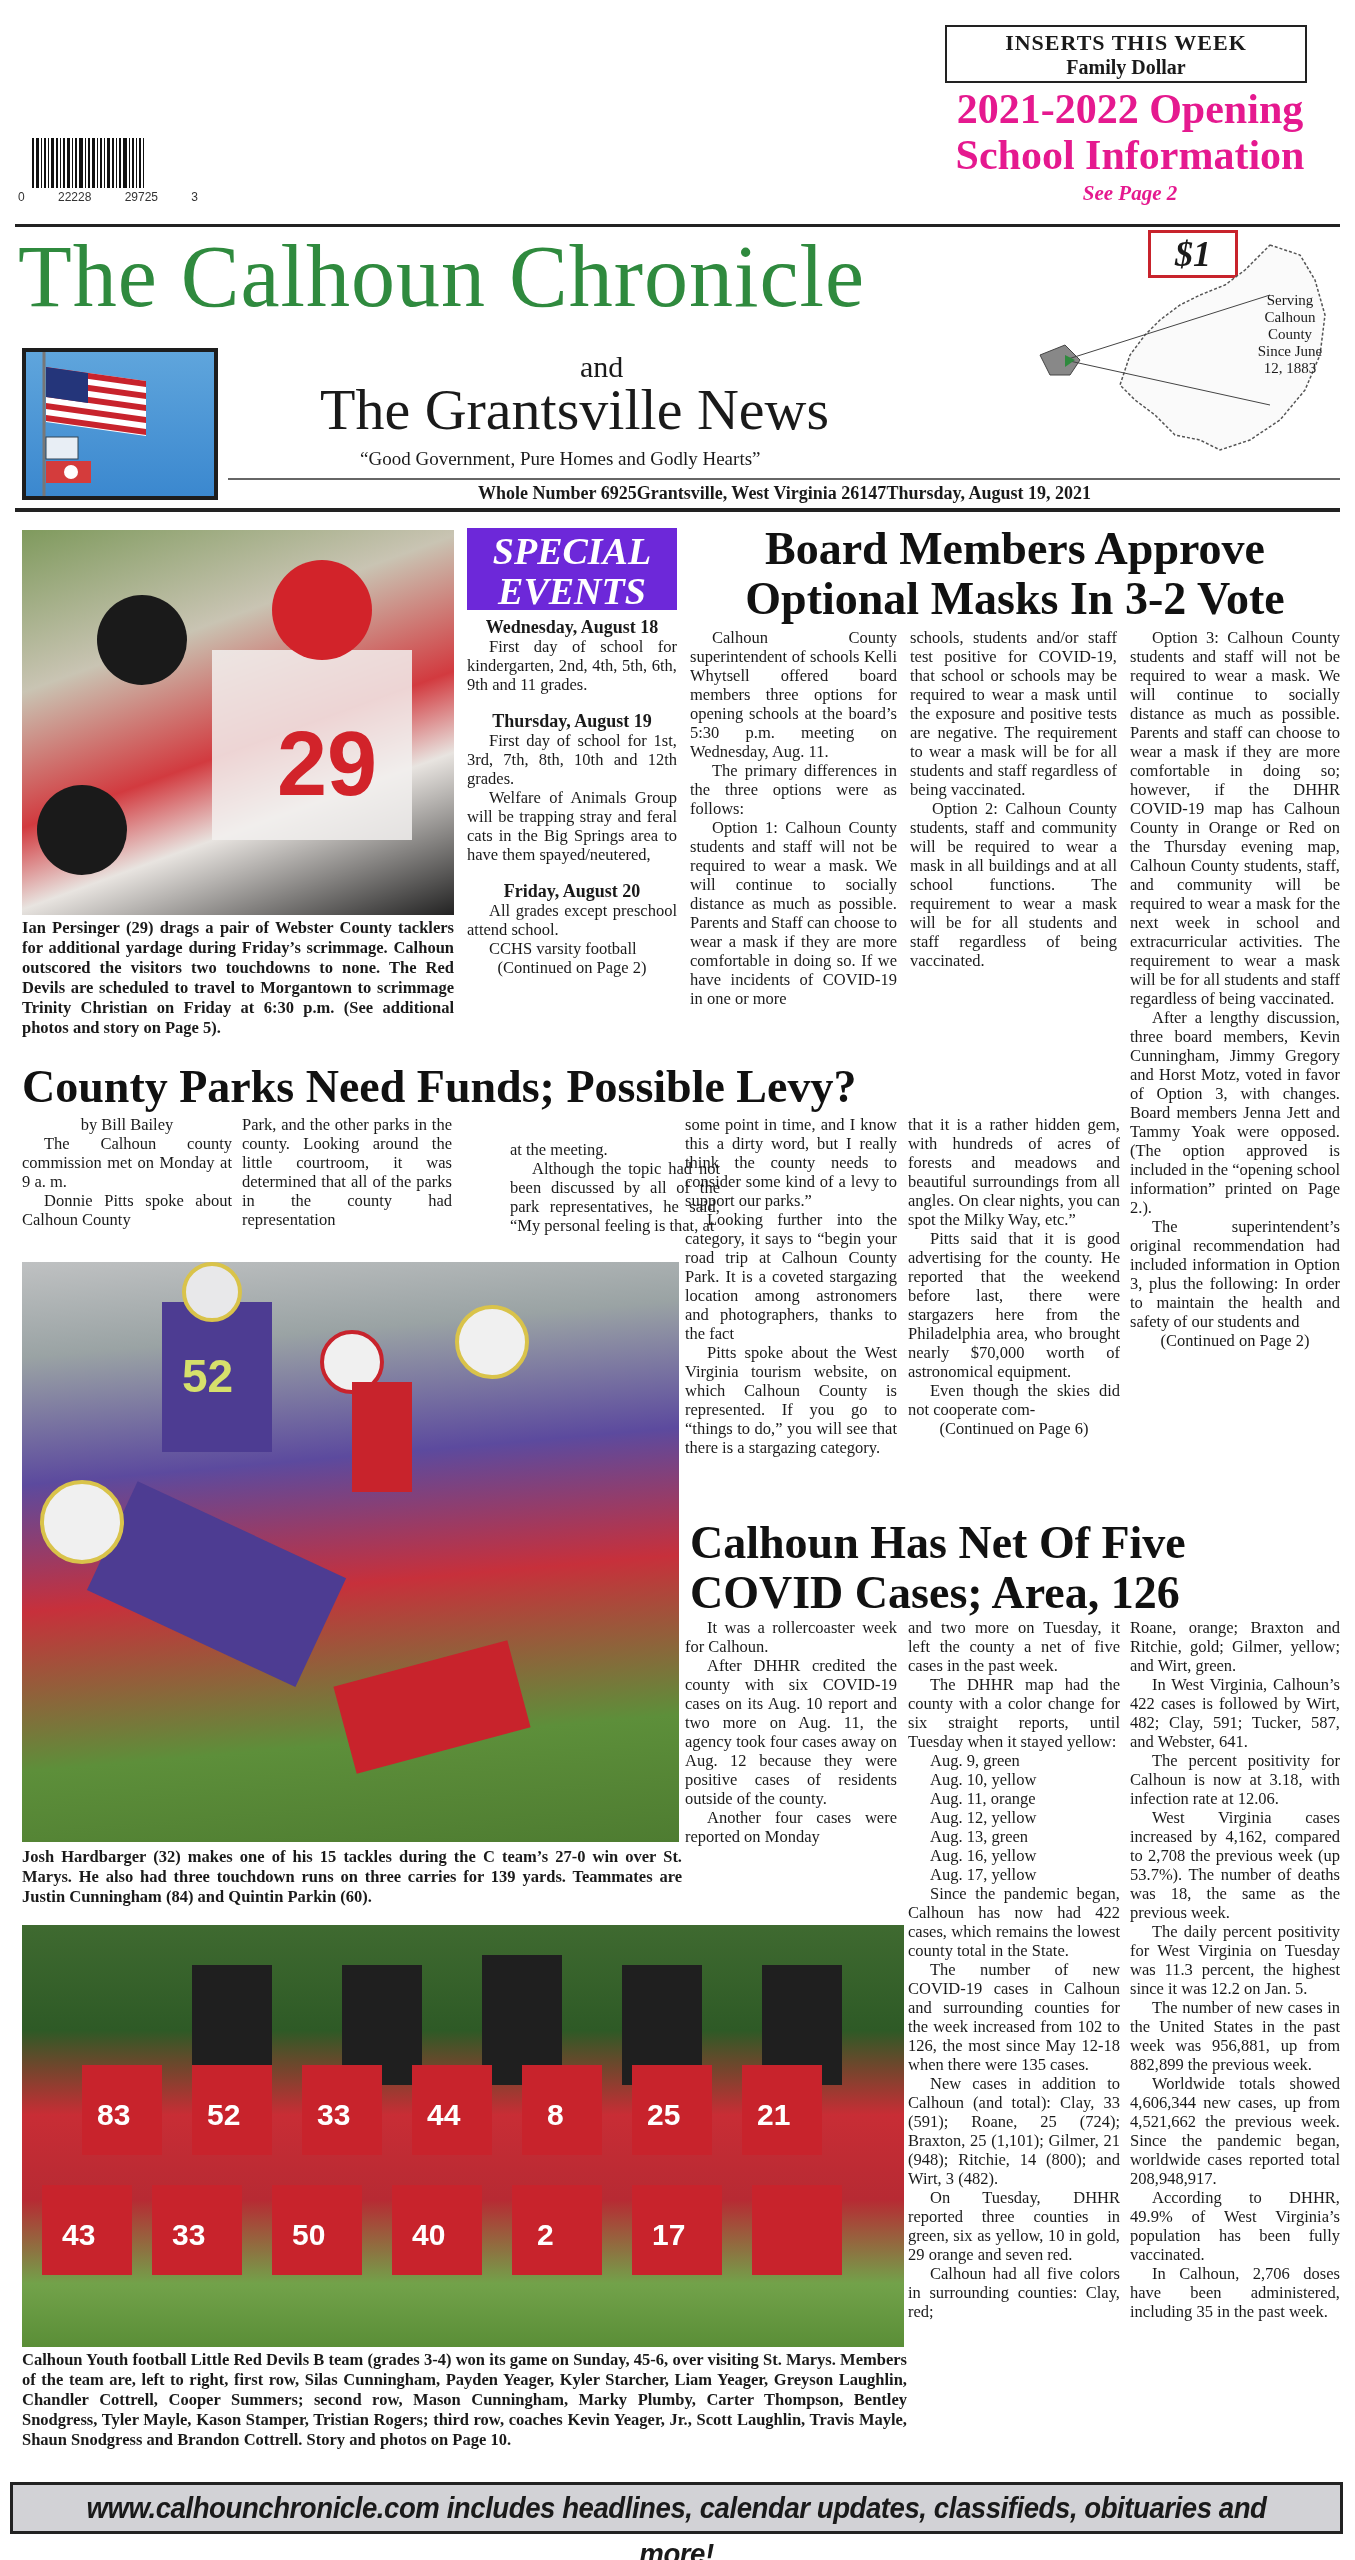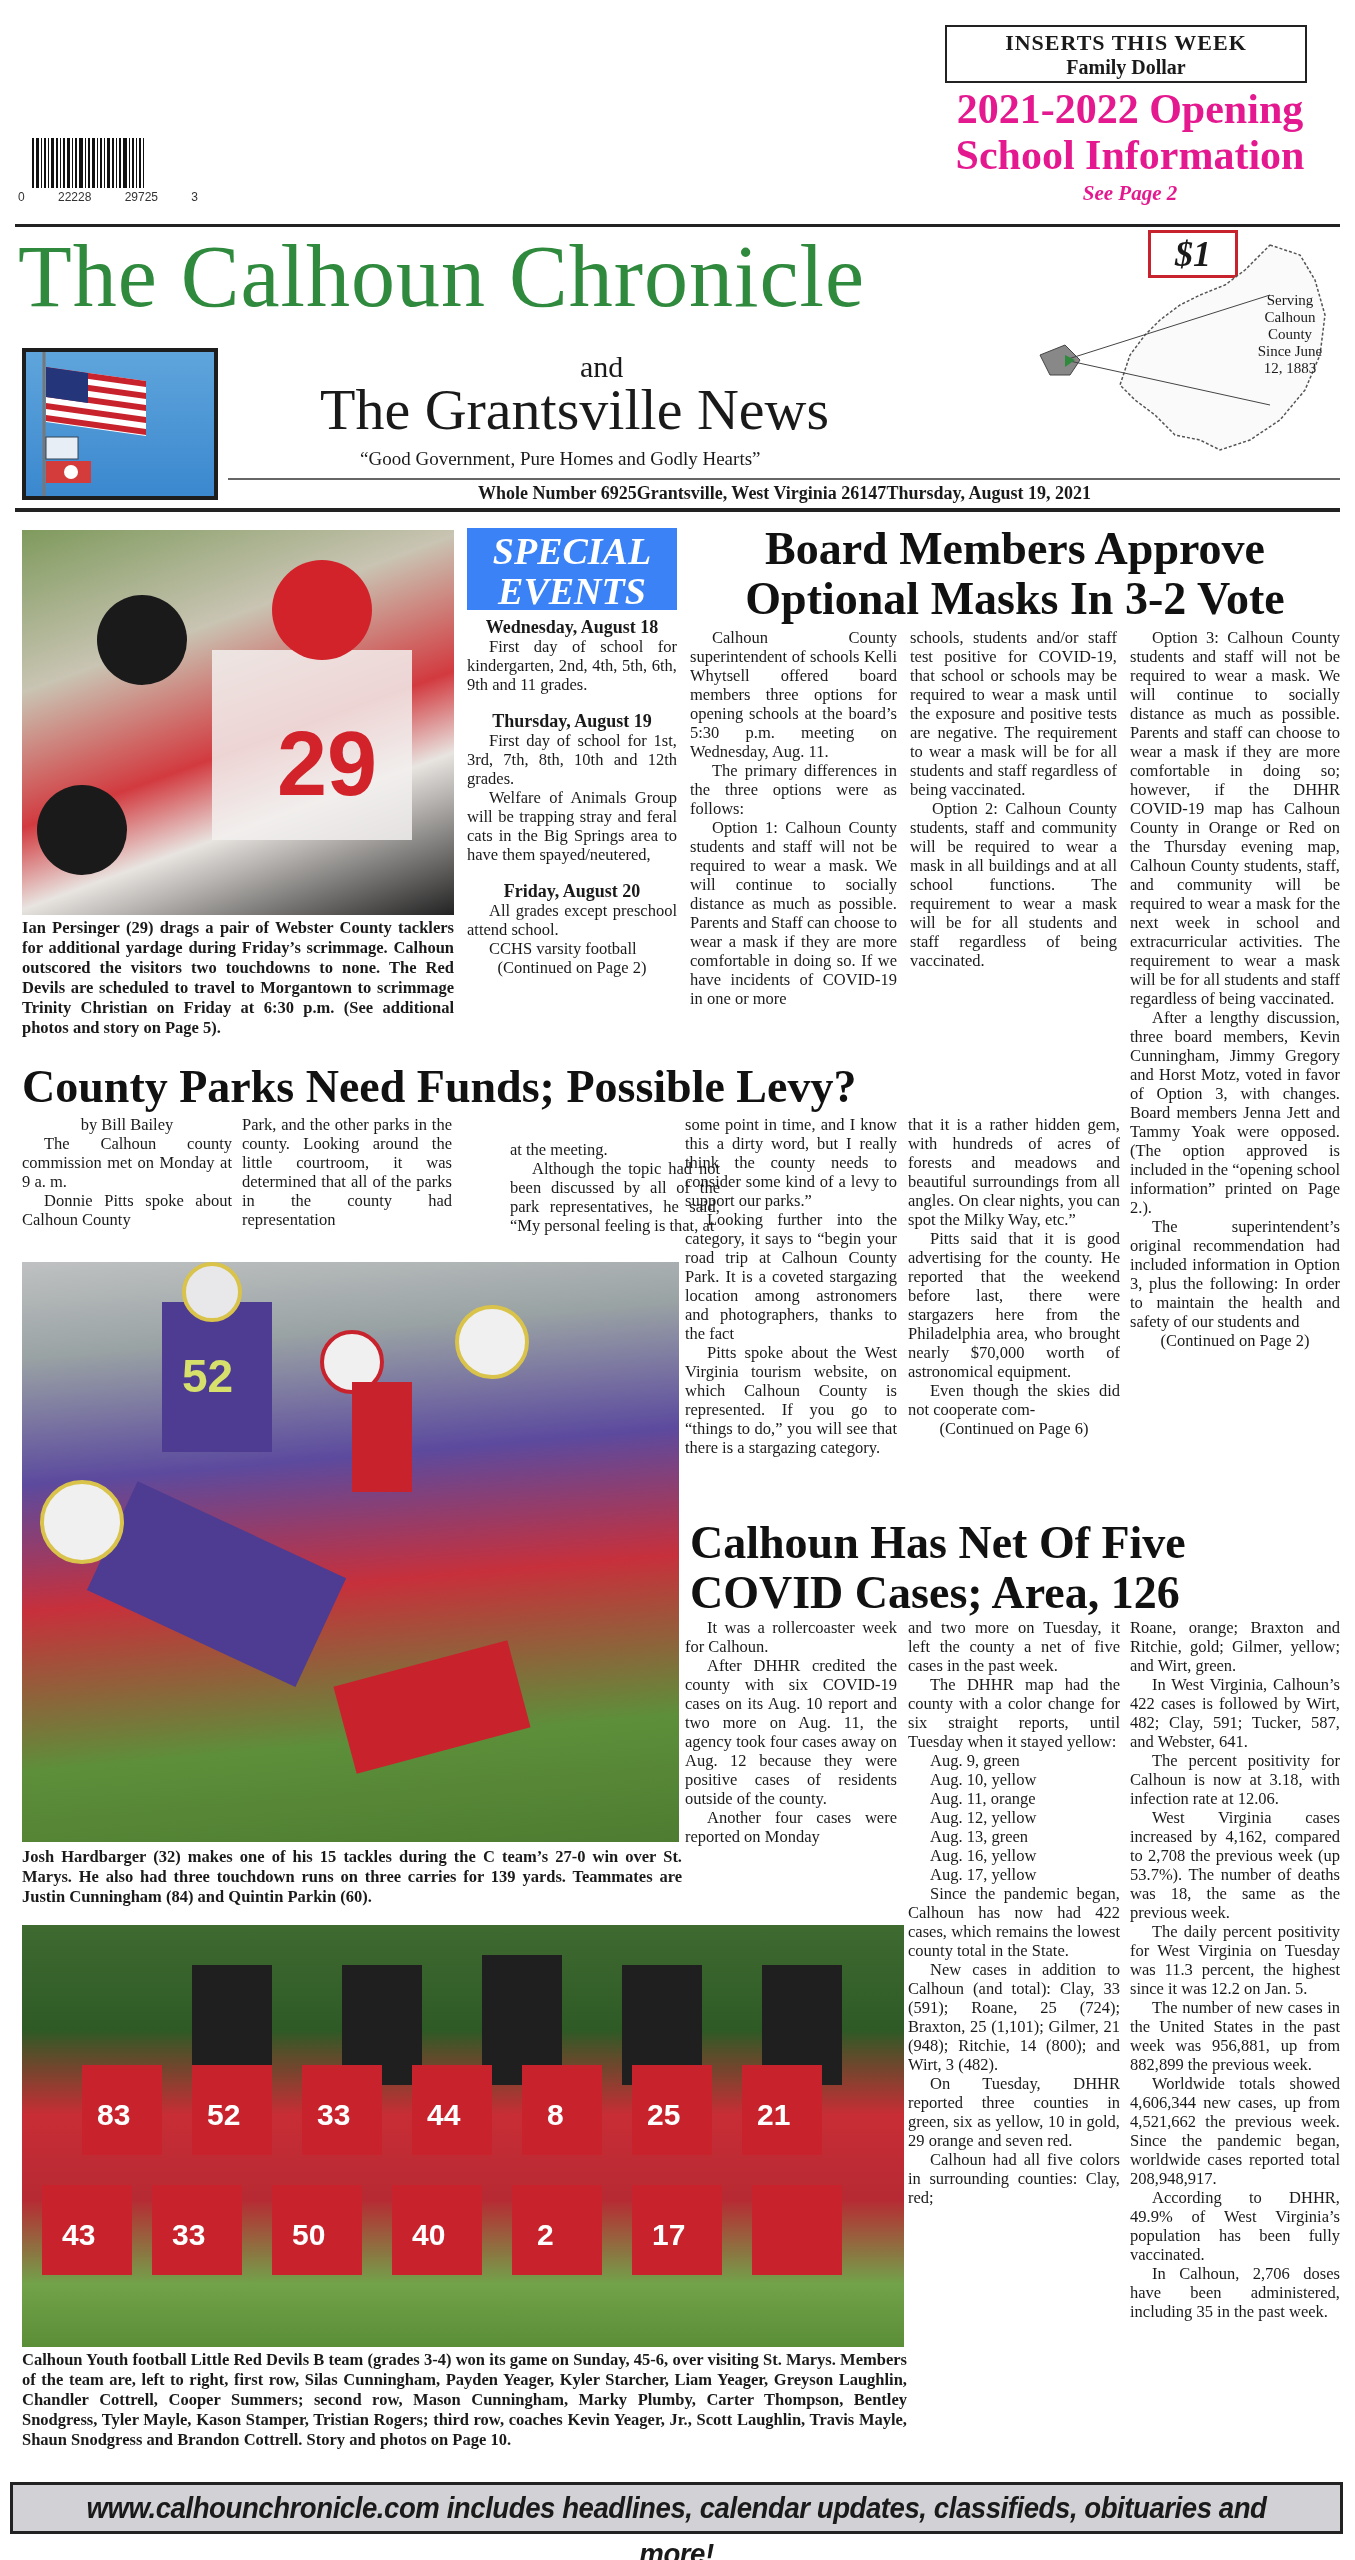--- a/index.html
+++ b/index.html
@@ -42,21 +42,21 @@
   .photo1 { left: 22px; top: 530px; width: 432px; height: 385px; background: linear-gradient(160deg, #7f9a5d 0%, #c9c4b3 30%, #d23a3f 55%, #e8e4e0 70%, #222 100%); }
   .photo2 { left: 22px; top: 1262px; width: 657px; height: 580px; background: linear-gradient(175deg, #bfc1c2 0%, #9aa3a4 15%, #5c4a9e 35%, #c7303b 55%, #5d8f3a 80%, #4e7c31 100%); }
   .photo3 { left: 22px; top: 1925px; width: 882px; height: 422px; background: linear-gradient(180deg, #3f6a30 0%, #2e5a26 25%, #c82d35 45%, #b72a33 65%, #72a24a 85%, #5a8e37 100%); }
 
   .caption { font-weight: bold; font-size: 16.5px; line-height: 20px; text-align: justify; }
   .cap1 { left: 22px; top: 918px; width: 432px; }
   .cap2 { left: 22px; top: 1847px; width: 660px; }
   .cap3 { left: 22px; top: 2350px; width: 885px; }
 
   
-  .special-box { left: 467px; top: 528px; width: 210px; height: 82px; background: #3b82f6; color: #fff; font-weight: bold; font-style: italic; font-size: 38px; line-height: 40px; text-align: center; padding-top: 3px; }
+  .special-box { left: 467px; top: 528px; width: 210px; height: 82px; background: #6d28d9; color: #fff; font-weight: bold; font-style: italic; font-size: 38px; line-height: 40px; text-align: center; padding-top: 3px; }
   .events { left: 467px; top: 618px; width: 210px; font-size: 16.5px; line-height: 19px; }
   .events .day { font-weight: bold; font-size: 18px; text-align: center; margin-top: 8px; }
   .events .day:first-child { margin-top: 0; }
   .events p { text-align: justify; text-indent: 22px; }
   .events .cont { text-align: center; text-indent: 0; }
 
   
   .headline { font-weight: bold; color: #111; font-family: "Liberation Serif", serif; }
   .h-board { left: 690px; top: 524px; width: 650px; font-size: 46px; line-height: 50px; text-align: center; }
   .h-parks { left: 22px; top: 1060px; width: 1120px; font-size: 46px; line-height: 54px; }
@@ -279,20 +279,21 @@
   <p class="ni">and two more on Tuesday, it left the county a net of five cases in the past week.</p>
   <p>The DHHR map had the county with a color change for six straight reports, until Tuesday when it stayed yellow:</p>
   <p class="list">Aug. 9, green</p>
   <p class="list">Aug. 10, yellow</p>
   <p class="list">Aug. 11, orange</p>
   <p class="list">Aug. 12, yellow</p>
   <p class="list">Aug. 13, green</p>
   <p class="list">Aug. 16, yellow</p>
   <p class="list">Aug. 17, yellow</p>
   <p>Since the pandemic began, Calhoun has now had 422 cases, which remains the lowest county total in the State.</p>
+  <p>The number of new COVID-19 cases in Calhoun and surrounding counties for the week increased from 102 to 126, the most since May 12-18 when there were 135 cases.</p>
   <p>New cases in addition to Calhoun (and total): Clay, 33 (591); Roane, 25 (724); Braxton, 25 (1,101); Gilmer, 21 (948); Ritchie, 14 (800); and Wirt, 3 (482).</p>
   <p>On Tuesday, DHHR reported three counties in green, six as yellow, 10 in gold, 29 orange and seven red.</p>
   <p>Calhoun had all five colors in surrounding counties: Clay, red;</p>
 </div>
 <div class="abs col c-c3">
   <p class="ni">Roane, orange; Braxton and Ritchie, gold; Gilmer, yellow; and Wirt, green.</p>
   <p>In West Virginia, Calhoun’s 422 cases is followed by Wirt, 482; Clay, 591; Tucker, 587, and Webster, 641.</p>
   <p>The percent positivity for Calhoun is now at 3.18, with infection rate at 12.06.</p>
   <p>West Virginia cases increased by 4,162, compared to 2,708 the previous week (up 53.7%). The number of deaths was 18, the same as the previous week.</p>
   <p>The daily percent positivity for West Virginia on Tuesday was 11.3 percent, the highest since it was 12.2 on Jan. 5.</p>

